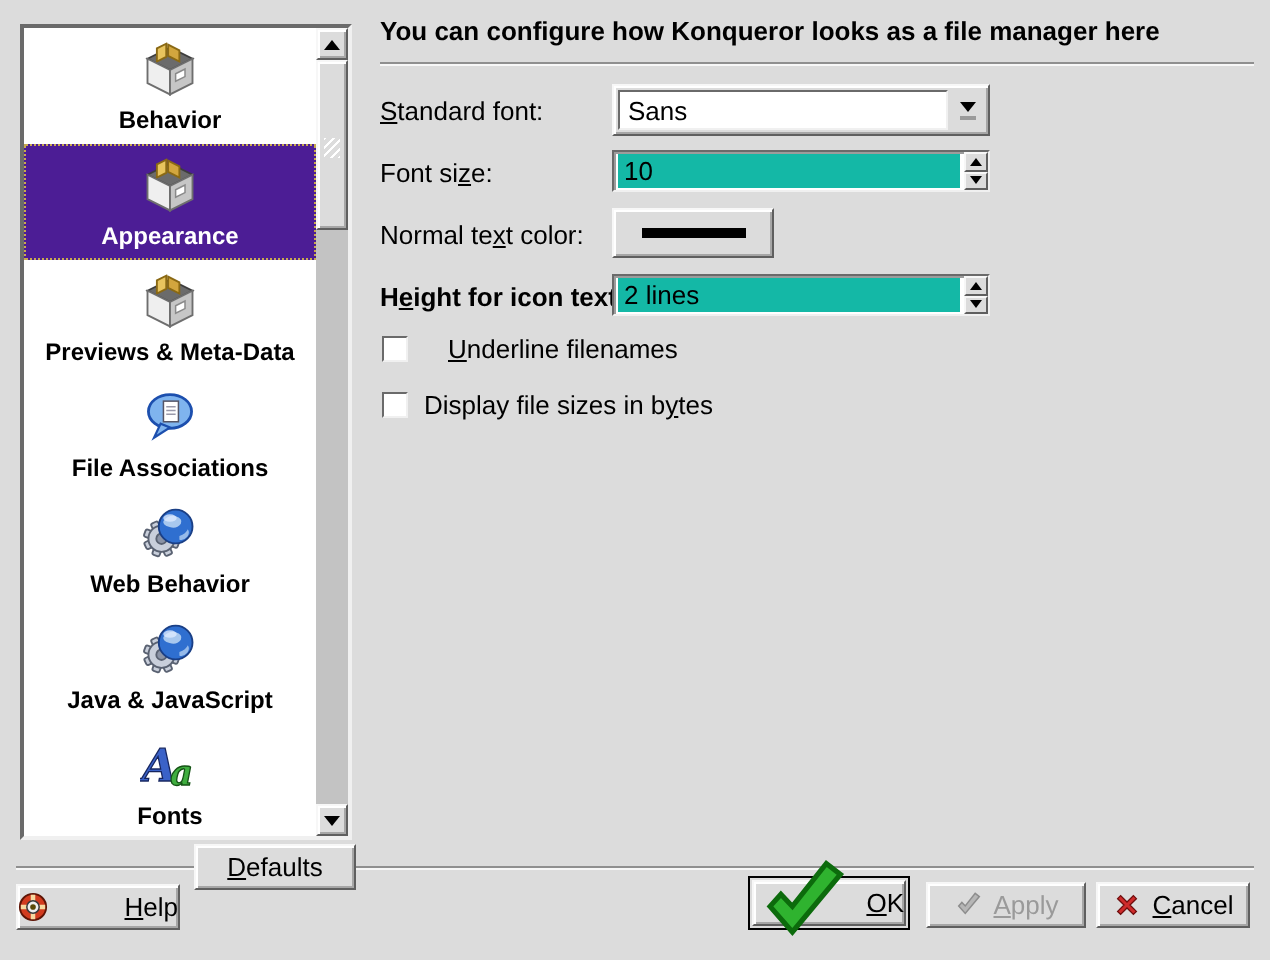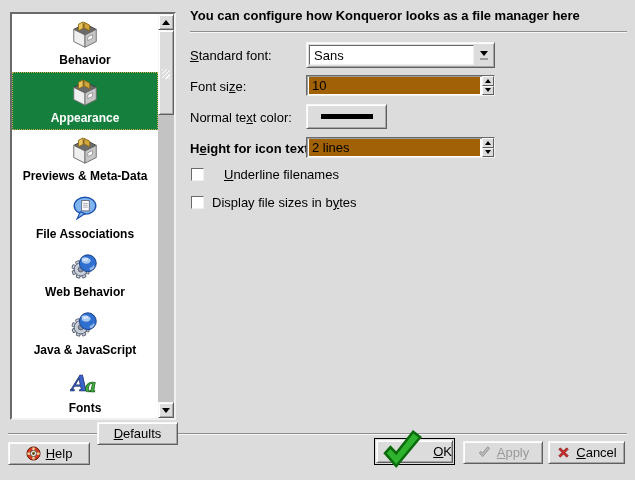--- a/index.html
+++ b/index.html
@@ -25,21 +25,21 @@
     background:#fff;
     border:2px solid; border-color:#6a6a6a #f0f0f0 #f0f0f0 #6a6a6a;
     overflow:hidden;
   }
   .list-items { position:absolute; left:0; top:0; width:156px; height:404px; overflow:hidden; }
   .list-item {
     width:146px; height:58px; display:flex; flex-direction:column;
     align-items:center; justify-content:center; gap:3px;
     border:1px dotted transparent; background:#fff; color:#000;
   }
-  .list-item.selected { background:#15803d; color:#fff; border:1px dotted #c8a94e; }
+  .list-item.selected { background:#4c1d95; color:#fff; border:1px dotted #c8a94e; }
   .list-label { font-weight:bold; font-size:12px; white-space:nowrap; }
   .item-icon { width:30px; height:30px; display:block; }
   .item-icon svg { width:30px; height:30px; display:block; }
 
   
   .scrollbar { position:absolute; right:0; top:0; width:16px; height:404px; background:#c3c3c3; }
   .sb-btn { position:absolute; left:0; width:16px; height:16px; display:flex; align-items:center; justify-content:center; }
   .sb-up { top:0; } .sb-down { bottom:0; }
   .sb-thumb { position:absolute; left:0; top:16px; width:16px; height:85px; }
   .sb-thumb::after {
@@ -70,21 +70,21 @@
   .combo-arrow { position:absolute; right:3px; top:3px; bottom:3px; width:15px;
     display:flex; flex-direction:column; align-items:center; justify-content:center; gap:2px; }
   .combo-dash { width:8px; height:2px; background:#9a9a9a; }
 
   
   .spinbox { position:absolute; left:306px; width:189px; height:21px; background:#fff;
     border:1px solid; border-color:#6a6a6a #f0f0f0 #f0f0f0 #6a6a6a;
     box-shadow: inset 1px 1px 0 #9c9c9c; }
   .spin-size { top:75px; } .spin-height { top:137px; }
   .spin-input { position:absolute; left:2px; top:1px; bottom:1px; right:14px;
-    border:none; outline:none; background:#a16207; font:13px "Liberation Sans","DejaVu Sans",sans-serif; padding-left:3px; }
+    border:none; outline:none; background:#14b8a6; font:13px "Liberation Sans","DejaVu Sans",sans-serif; padding-left:3px; }
   .spin-btns { position:absolute; right:0; top:0; bottom:0; width:12px; display:flex; flex-direction:column; }
   .spin-btn { flex:1; display:flex; align-items:center; justify-content:center;
     background:#dcdcdc; border:1px solid; border-color:#f7f7f7 #5f5f5f #5f5f5f #f7f7f7; }
   .tri-up-s   { width:0; height:0; border-left:3px solid transparent; border-right:3px solid transparent; border-bottom:4px solid #000; }
   .tri-down-s { width:0; height:0; border-left:3px solid transparent; border-right:3px solid transparent; border-top:4px solid #000; }
 
   
   .color-btn { position:absolute; left:306px; top:104px; width:81px; height:25px;
     display:flex; align-items:center; justify-content:center; }
   .color-swatch { width:52px; height:5px; background:#000; }
@@ -93,21 +93,21 @@
   .checkbox { position:absolute; width:13px; height:13px; background:#fff;
     border:1px solid; border-color:#6a6a6a #f0f0f0 #f0f0f0 #6a6a6a; }
   .cb1 { left:191px; top:168px; } .cb2 { left:191px; top:196px; }
   .cb-label { position:absolute; left:212px; white-space:nowrap; }
   .cbl1 { top:167px;margin-left:12px; } .cbl2 { top:195px; }
 
   
   .btn { position:absolute; height:23px; display:flex; align-items:center; justify-content:center;
     gap:5px; font-size:13px; cursor:default; }
   .btn svg { width:15px; height:15px; }
-  .btn-help { left:8px; top:442px; width:82px; }
+  .btn-help { left:8px; top:442px; width:82px;justify-content:space-between; }
   .btn-defaults { left:97px; top:422px; width:81px; }
   .default-frame { position:absolute; left:374px; top:438px; width:81px; height:27px;
     border:1px solid #000; padding:1px; background:#dcdcdc; }
   .btn-ok { position:relative; width:100%; height:100%; display:flex; align-items:center; justify-content:center; gap:5px; }
   .btn-apply { left:463px; top:441px; width:80px; color:#9a9a9a; }
   .btn-cancel { left:548px; top:441px; width:77px; }
   u { text-decoration:underline; }
 </style>
 </head>
 <body>

